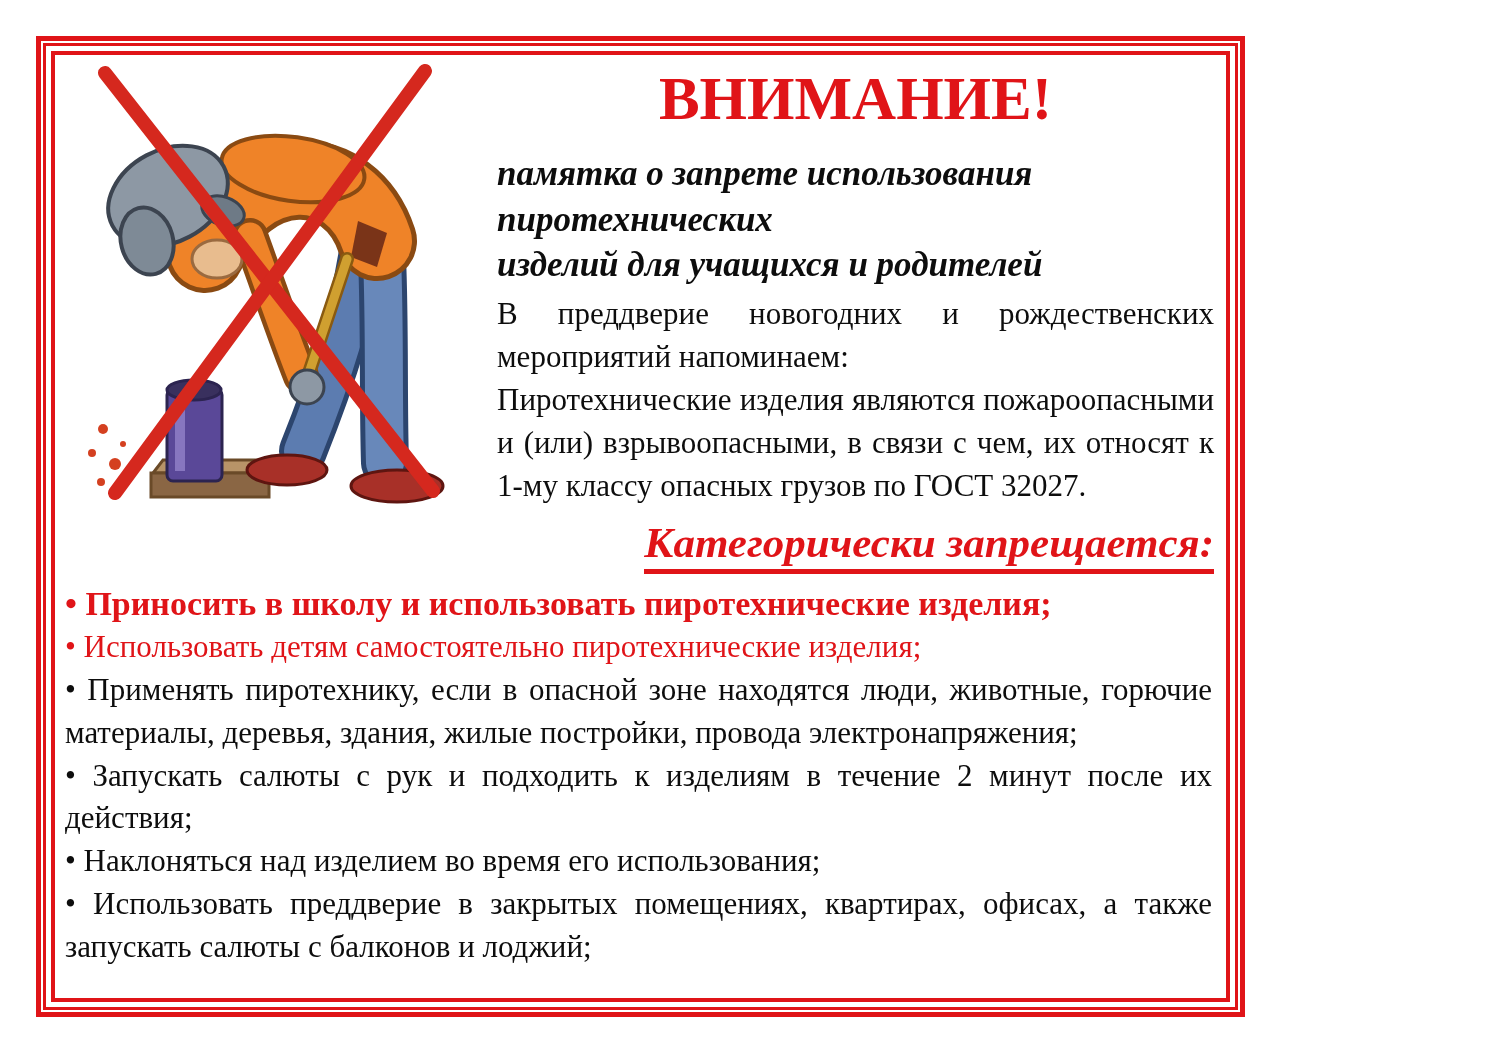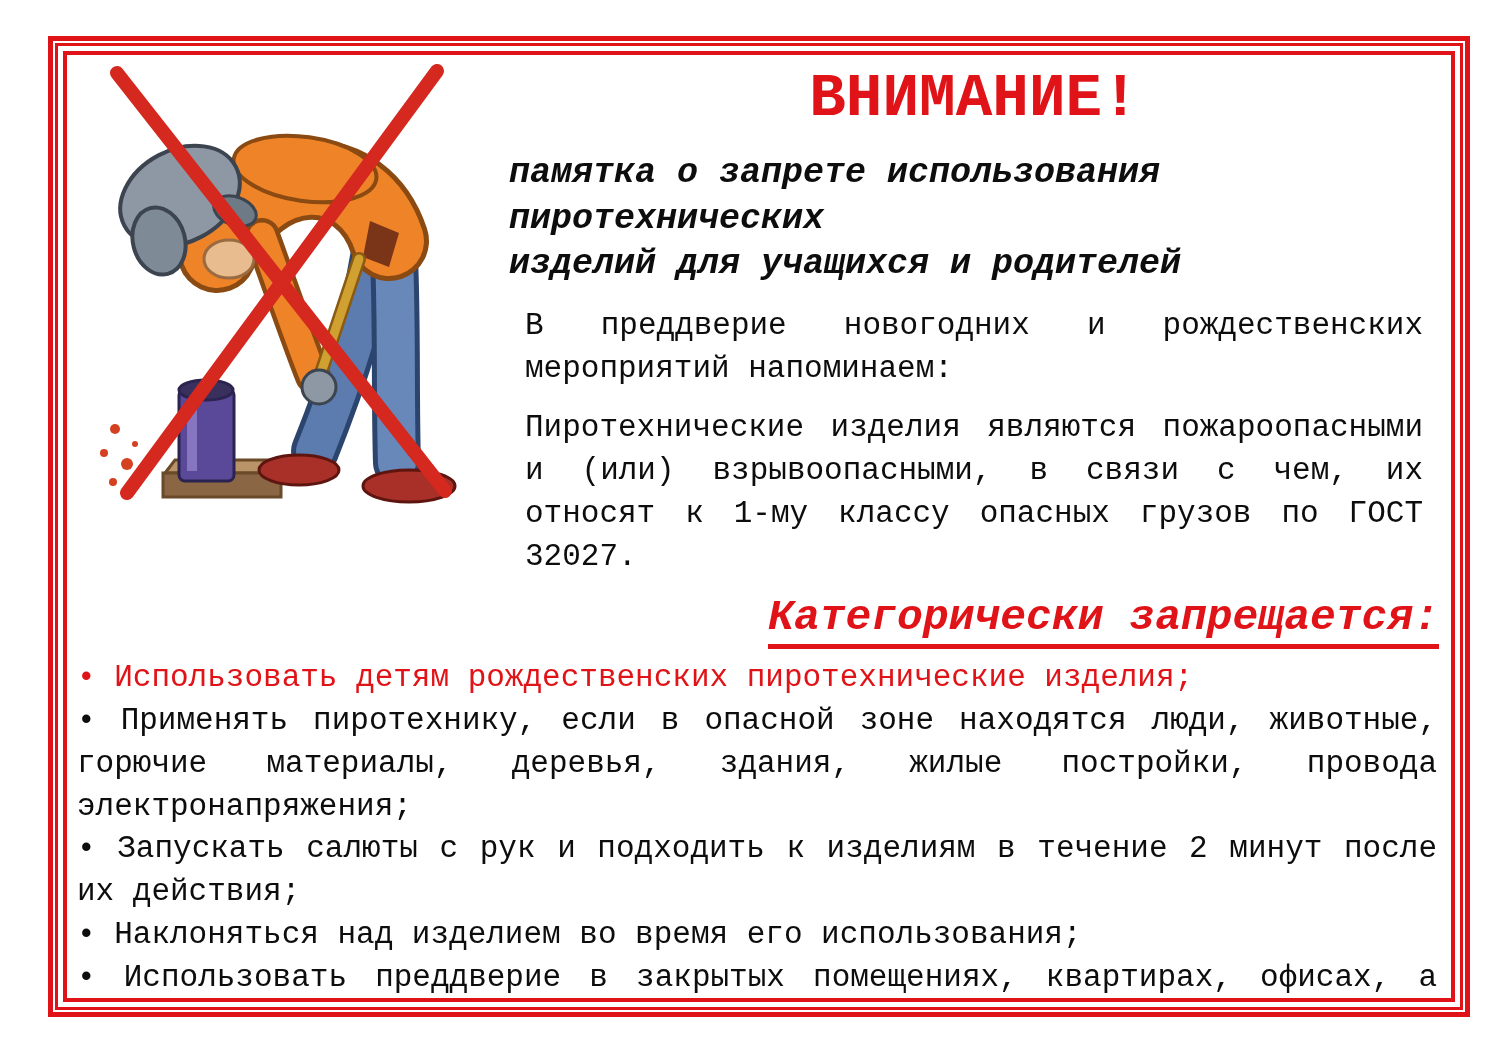--- a/index.html
+++ b/index.html
@@ -11,22 +11,22 @@
   .page{
     position:relative;
     width:1500px;height:1061px;
     background:#ffffff;
     font-family:"Liberation Serif","DejaVu Serif",serif;
     color:var(--ink);
     overflow:hidden;
   }
   
   .frame-outer{
-    position:absolute;left:48px;top:36px;width:1422px;height:981px;
-    border:5px solid var(--red);box-sizing:border-box;font-family:Liberation Mono, monospace;
+    position:absolute;left:36px;top:36px;width:1209px;height:981px;
+    border:5px solid var(--red);box-sizing:border-box;
   }
   .frame-mid{
     position:absolute;inset:2px;
     border:3px solid var(--red);
   }
   .frame-inner{
     position:absolute;inset:5px;
     border:4px solid var(--red);
     padding:6px 12px 0 8px;
     box-sizing:border-box;
@@ -43,21 +43,21 @@
     line-height:1.05;
   }
   .subtitle{
     font-size:35px;font-weight:bold;font-style:italic;
     line-height:1.3;
     margin:0 0 4px 0;
   }
   .intro,.body-para{
     font-size:31px;line-height:1.39;
     text-align:justify;
-    margin:16px;
+    margin:0;
   }
   .prohibit{
     text-align:right;margin:12px 0 0 0;
     font-size:43px;font-weight:bold;font-style:italic;
     color:var(--red);line-height:1.1;
   }
   .prohibit .u{
     display:inline-block;
     border-bottom:5px solid var(--red);
     padding-bottom:3px;
@@ -159,21 +159,22 @@
             </div>
             <p class="intro">В преддверие новогодних и рождественских мероприятий напоминаем:</p>
             <p class="body-para">Пиротехнические изделия являются пожароопасными и (или) взрывоопасными, в связи с чем, их относят к 1-му классу опасных грузов по ГОСТ 32027.</p>
             <h3 class="prohibit">
               <span class="u">Категорически запрещается:</span>
             </h3>
           </div>
         </div>
 
         <div class="list">
-          <p class="li-red">• Использовать детям рождественских пиротехнические изделия;</p>
+          <p class="li-red-bold">• Приносить в школу и использовать пиротехнические изделия;</p>
+          <p class="li-red">• Использовать детям самостоятельно пиротехнические изделия;</p>
           <p>• Применять пиротехнику, если в опасной зоне находятся люди, животные, горючие материалы, деревья, здания, жилые постройки, провода электронапряжения;</p>
           <p>• Запускать салюты с рук и подходить к изделиям в течение 2 минут после их действия;</p>
           <p>• Наклоняться над изделием во время его использования;</p>
           <p>• Использовать преддверие в закрытых помещениях, квартирах, офисах, а также запускать салюты с балконов и лоджий;</p>
         </div>
 
       </div>
     </div>
   </div>
 </div>

